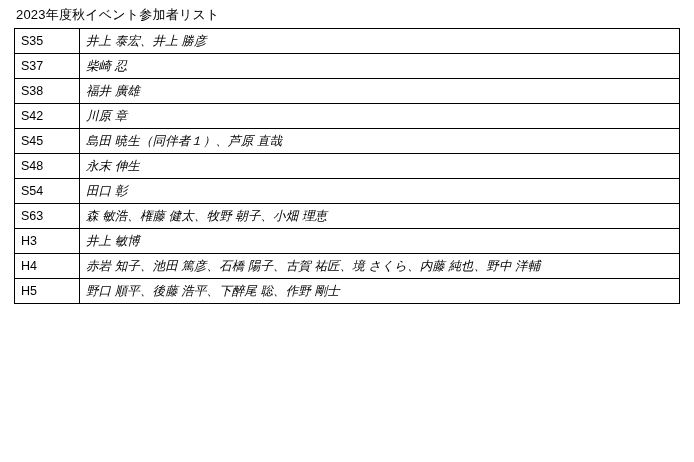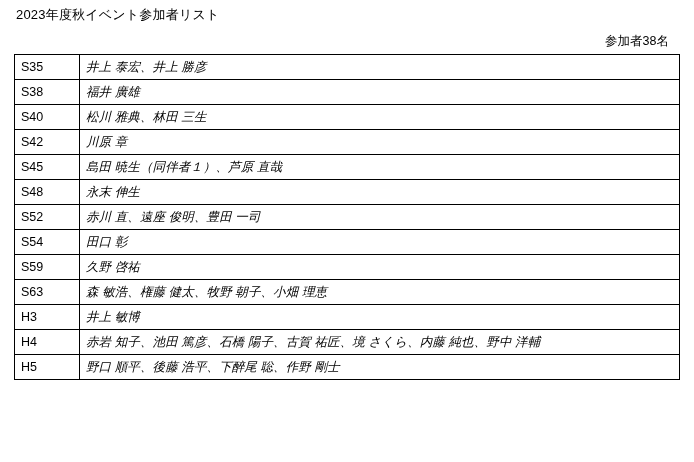--- a/index.html
+++ b/index.html
@@ -62,59 +62,50 @@
     font-style: italic;
   }
 </style>
 </head>
 <body>
 
 <div class="page">
 
   <div class="doc-title">2023年度秋イベント参加者リスト</div>
 
-  <div class="count-row">参加者38名</div>
 
   <table class="participants">
     <tbody>
       <tr>
         <td class="code">S35</td>
         <td class="names">井上 泰宏、井上 勝彦</td>
       </tr>
       <tr>
+        <td class="code">S37</td>
+        <td class="names">柴崎  忍</td>
+      </tr>
+      <tr>
         <td class="code">S38</td>
         <td class="names">福井 廣雄</td>
-      </tr>
-      <tr>
-        <td class="code">S40</td>
-        <td class="names">松川 雅典、林田 三生</td>
       </tr>
       <tr>
         <td class="code">S42</td>
         <td class="names">川原  章</td>
       </tr>
       <tr>
         <td class="code">S45</td>
         <td class="names">島田 暁生（同伴者１）、芦原 直哉</td>
       </tr>
       <tr>
         <td class="code">S48</td>
         <td class="names">永末 伸生</td>
       </tr>
       <tr>
-        <td class="code">S52</td>
-        <td class="names">赤川 直、遠座 俊明、豊田 一司</td>
-      </tr>
-      <tr>
         <td class="code">S54</td>
         <td class="names">田口 彰</td>
-      </tr>
-      <tr>
-        <td class="code">S59</td>
-        <td class="names">久野 啓祐</td>
       </tr>
       <tr>
         <td class="code">S63</td>
         <td class="names">森 敏浩、権藤 健太、牧野 朝子、小畑  理恵</td>
       </tr>
       <tr>
         <td class="code">H3</td>
         <td class="names">井上 敏博</td>
       </tr>
       <tr>

